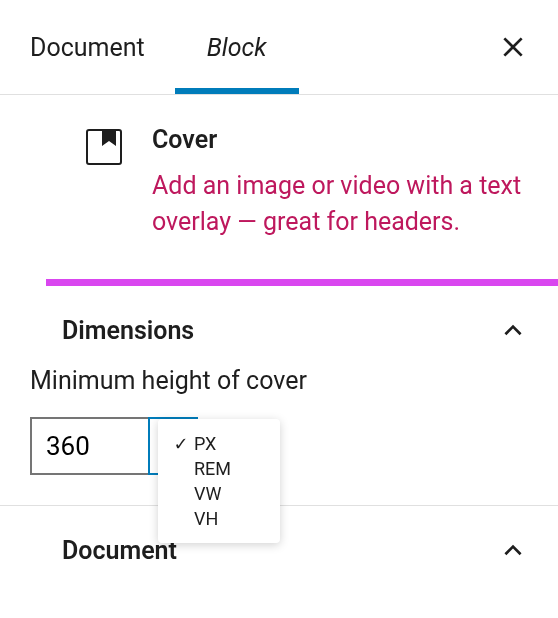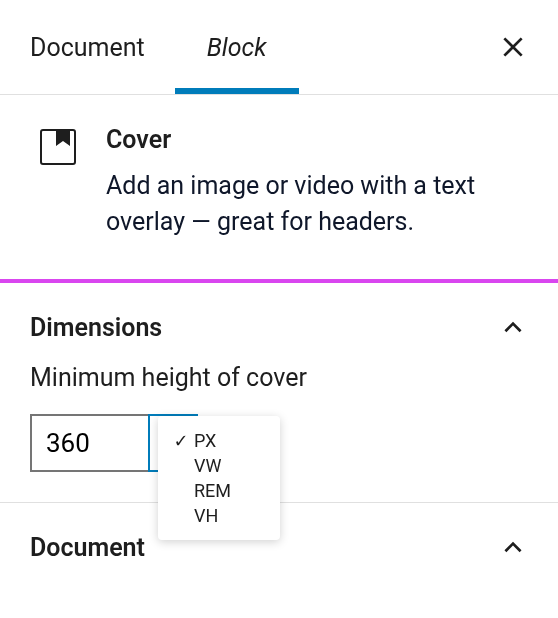--- a/index.html
+++ b/index.html
@@ -51,21 +51,22 @@
     align-items: center;
     justify-content: center;
     cursor: pointer;
   }
   .tabs .close svg { width: 26px; height: 26px; }
 
   
   .block-summary {
     display: flex;
     padding: 30px 30px 38px 40px;
-    border-bottom: 4px solid #d946ef;
+    border-bottom: 7px solid #d946ef;
+    margin-left: 46px;
   }
   .block-icon {
     width: 36px;
     height: 36px;
     border: 2px solid #1e1e1e;
     border-radius: 3px;
     margin-right: 30px;
     margin-top: 4px;
     flex-shrink: 0;
     position: relative;
@@ -80,32 +81,33 @@
     clip-path: polygon(0 0, 100% 0, 100% 100%, 50% 70%, 0 100%);
   }
   .block-title {
     font-size: 25px;
     font-weight: 600;
     margin-bottom: 14px;
   }
   .block-desc {
     font-size: 25px;
     line-height: 1.45;
-    color: #0f172a;
+    color: #be185d;
   }
 
   
   .panel {
     border-bottom: 1px solid #e0e0e0;
     padding: 30px;
   }
   .panel-header {
     display: flex;
     align-items: center;
     cursor: pointer;
+    margin-left: 32px;
   }
   .panel-title {
     font-size: 25px;
     font-weight: 600;
     flex: 1;
   }
   .chevron {
     width: 30px;
     height: 30px;
     display: flex;
@@ -216,25 +218,25 @@
     <input class="num-input" type="text" value="360" style="">
     <div class="unit-btn">PX</div>
 
     <div class="dropdown" id="unit-dropdown">
         <div class="dd-item">
           <span class="dd-check">✓</span>
           <span>PX</span>
         </div>
         <div class="dd-item">
           <span class="dd-check"></span>
+          <span>REM</span>
+        </div>
+        <div class="dd-item">
+          <span class="dd-check"></span>
           <span>VW</span>
-        </div>
-        <div class="dd-item">
-          <span class="dd-check"></span>
-          <span>REM</span>
         </div>
         <div class="dd-item">
           <span class="dd-check"></span>
           <span>VH</span>
         </div>
       </div>
   </div>
 </div>
 
 <div class="panel overlay">

